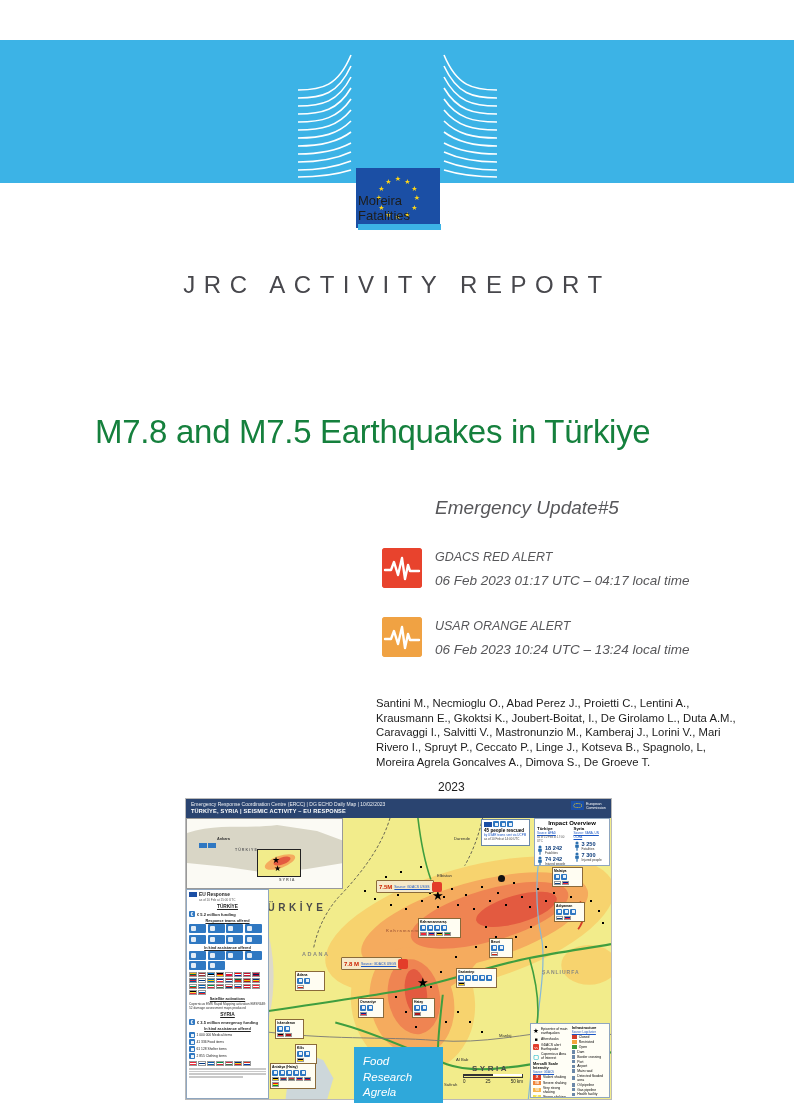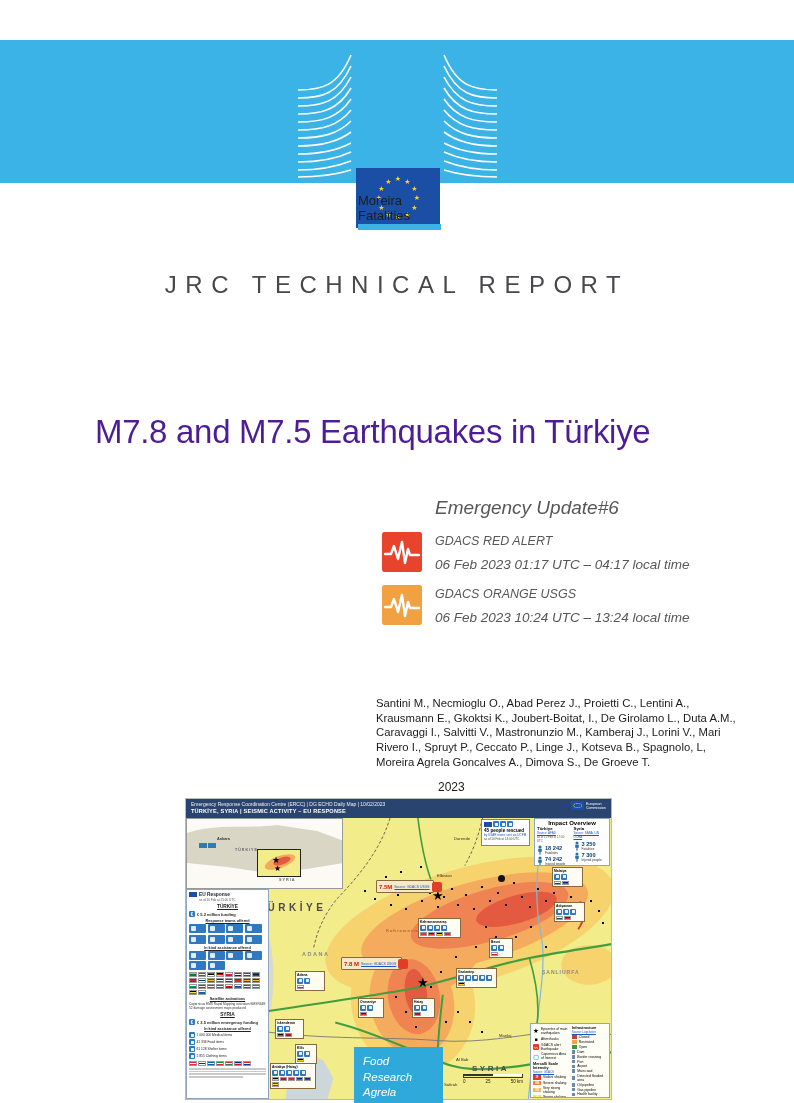--- a/index.html
+++ b/index.html
@@ -6,26 +6,26 @@
   .page{position:relative;width:794px;height:1103px;background:#fff;overflow:hidden;
         font-family:"Liberation Sans",sans-serif;}
   
   .band{position:absolute;left:0;top:40px;width:794px;height:143px;background:#3cb3e6;}
   .wings{position:absolute;left:0;top:0;width:794px;height:160px;}
   .flagbox{position:absolute;left:356px;top:128px;width:84px;height:60px;background:#1b4fa5;}
   .brand{position:absolute;left:358px;top:193px;font-size:13px;line-height:15px;color:#1d1d1b;font-weight:500;}
   .brand-bar{position:absolute;left:358px;top:224px;width:83px;height:6px;background:#3cb3e6;}
   .report-type{position:absolute;left:0;top:271px;width:794px;text-align:center;
       font-size:24px;letter-spacing:8.5px;color:#47474c;}
-  .title{position:absolute;left:95px;top:413px;width:660px;font-size:33px;color:#4c1d95;letter-spacing:-0.3px;}
+  .title{position:absolute;left:95px;top:413px;width:660px;font-size:33px;color:#15803d;letter-spacing:-0.3px;}
   
   .update{position:absolute;left:382px;top:497px;width:340px;color:#57575a;font-style:italic;}
   .u-heading{margin-left:53px;font-size:19px;}
   .u-date{margin-left:53px;margin-top:10px;font-size:14.5px;}
-  .alert-row{display:grid;grid-template-columns:40px 1fr;column-gap:13px;margin-top:13px;align-items:start;}
+  .alert-row{display:grid;grid-template-columns:40px 1fr;column-gap:13px;margin-top:29px;align-items:start;}
   .alert-icon{width:40px;height:40px;border-radius:3px;}
   .alert-label{font-size:12.5px;margin-top:2px;}
   .alert-time{font-size:13.5px;margin-top:9px;}
   .authors{position:absolute;left:376px;top:696px;width:367px;font-size:11.3px;line-height:14.7px;color:#1c1c1c;}
   .year{position:absolute;left:438px;top:780px;font-size:12px;color:#1c1c1c;}
   
   .map{position:absolute;left:185px;top:798px;width:427px;height:302px;border:1px solid #b9b9b9;box-sizing:border-box;background:#f2ec8b;}
   .map-header{position:relative;height:19px;background:#2a4470;color:#fff;padding:2px 5px;box-sizing:border-box;}
   .mh1{font-size:5px;opacity:.92;}
   .mh2{font-size:5.6px;font-weight:bold;margin-top:1px;letter-spacing:.2px;}
@@ -164,45 +164,45 @@
         </g>
       </svg>
     </div>
   </div>
   <div class="brand">
     <div>Moreira</div>
     <div>Fatalities</div>
   </div>
   <div class="brand-bar"></div>
 
-  <div class="report-type">JRC TECHNICAL REPORT</div>
+  <div class="report-type">JRC ACTIVITY REPORT</div>
   <h1 class="title" style="font-weight:normal;margin:0;">M7.8 and M7.5 Earthquakes in Türkiye</h1>
 
   <div class="update">
-    <div class="u-heading">Emergency Update#6</div>
+    <div class="u-heading">Emergency Update#5</div>
     <div>
 
         <div class="alert-row">
           <svg class="alert-icon" viewBox="0 0 40 40" style="background:#e8432d">
             <rect width="40" height="40" rx="3" fill="#e8432d"></rect>
             <path d="M3 22 h6 l3 -8 4 13 4 -17 3 21 3 -14 2 6 h9" stroke="#fff" stroke-width="2.4" fill="none" stroke-linejoin="round" stroke-linecap="round"></path>
           </svg>
           <div>
             <div class="alert-label">GDACS RED ALERT</div>
             <div class="alert-time">06 Feb 2023 01:17 UTC – 04:17 local time</div>
           </div>
         </div>
 
         <div class="alert-row">
           <svg class="alert-icon" viewBox="0 0 40 40" style="background:#f0a243">
             <rect width="40" height="40" rx="3" fill="#f0a243"></rect>
             <path d="M3 22 h6 l3 -8 4 13 4 -17 3 21 3 -14 2 6 h9" stroke="#fff" stroke-width="2.4" fill="none" stroke-linejoin="round" stroke-linecap="round"></path>
           </svg>
           <div>
-            <div class="alert-label">GDACS ORANGE USGS</div>
+            <div class="alert-label">USAR ORANGE ALERT</div>
             <div class="alert-time">06 Feb 2023 10:24 UTC – 13:24 local time</div>
           </div>
         </div>
       </div>
   </div>
 
   <p class="authors" style="margin:0;">Santini M., Necmioglu O., Abad Perez J., Proietti C., Lentini A., Krausmann E., Gkoktsi K., Joubert-Boitat, I., De Girolamo L., Duta A.M., Caravaggi I., Salvitti V., Mastronunzio M., Kamberaj J., Lorini V., Mari Rivero I., Spruyt P., Ceccato P., Linge J., Kotseva B., Spagnolo, L, Moreira Agrela Goncalves A., Dimova S., De Groeve T.</p>
   <div class="year">2023</div>
 
   <div class="map">

